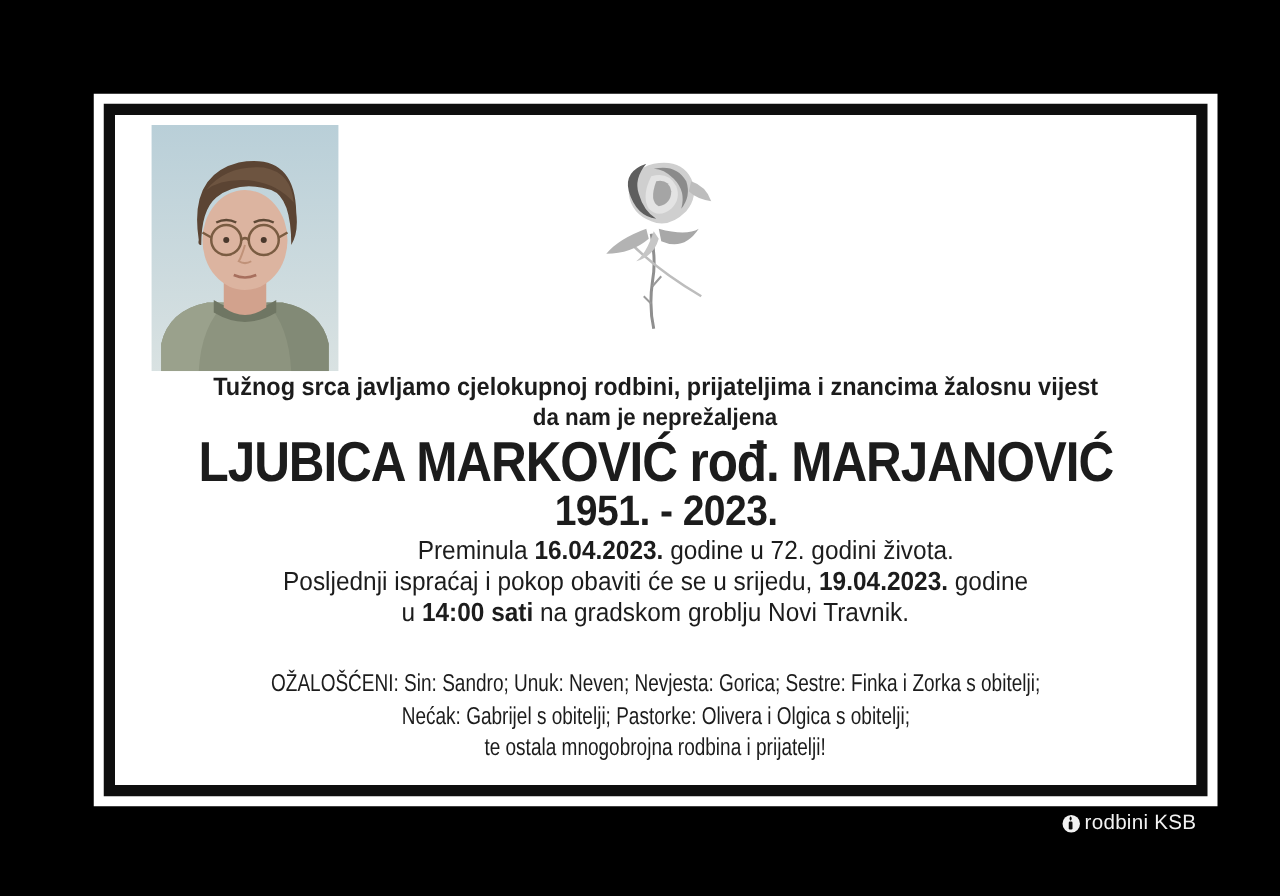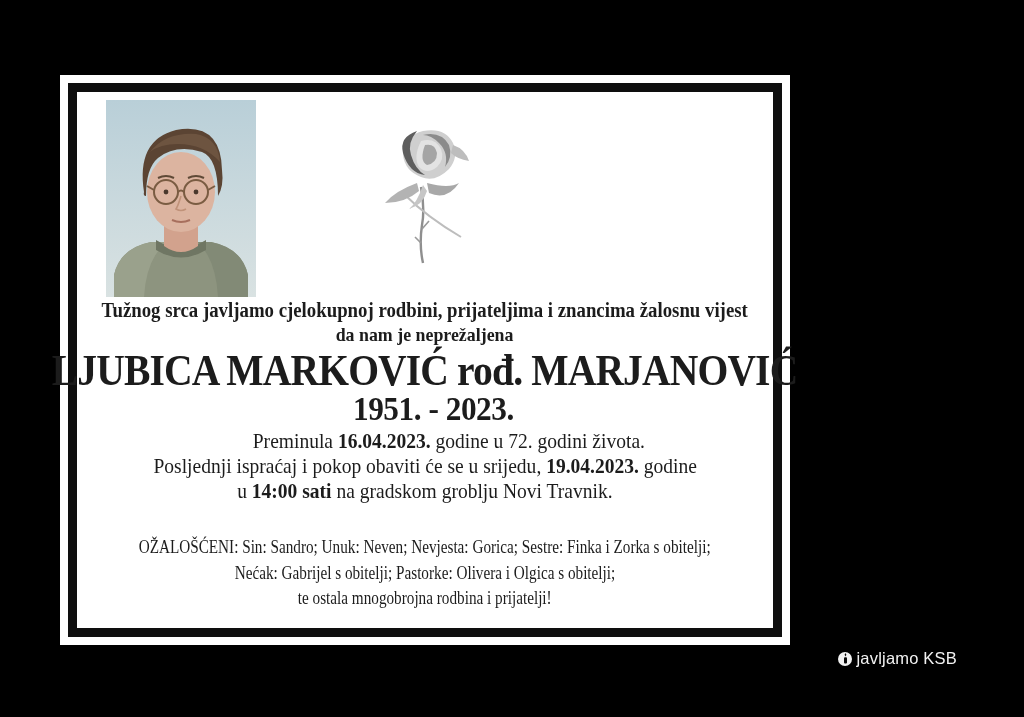--- a/index.html
+++ b/index.html
@@ -1,20 +1,20 @@
 <!DOCTYPE html>
 <html><head>
 <meta charset="utf-8">
 <style>
   html,body{margin:0;padding:0;background:#000;}
   .stage{
     position:relative;width:1024px;height:717px;background:#000;overflow:hidden;
     font-family:"Liberation Sans", sans-serif;color:#1c1c1c;
   }
-  .card{position:absolute;left:60px;top:75px;width:730px;height:570px;background:#fff;font-family:Liberation Serif, serif;}
+  .card{position:absolute;left:75px;top:75px;width:899px;height:570px;background:#fff;}
   .card-border{position:absolute;left:8px;top:8px;right:8px;bottom:8px;border:9px solid #0e0e0e;pointer-events:none;}
   .photo{position:absolute;left:46px;top:25px;width:150px;height:197px;overflow:hidden;}
   .rose{position:absolute;left:50%;top:50px;transform:translateX(-50%);width:120px;height:142px;}
   .line{position:absolute;left:0;right:0;display:flex;justify-content:center;white-space:nowrap;}
   .sq{display:inline-block;transform-origin:center;}
   .intro1{top:224px;font-weight:bold;font-size:20px;}
   .intro1 .sq{transform:scaleX(0.94);}
   .intro2{top:249px;font-weight:bold;font-size:19px;align-items:flex-end;}
   .intro2 .sq{transform:scaleX(0.94);}
   .name{top:269px;font-weight:bold;font-size:45px;letter-spacing:-1px;}
@@ -144,16 +144,16 @@
     </div>
   </div>
 
   <div class="footer">
     <span class="candle-badge">
       <svg width="9" height="11" viewBox="0 0 9 11" xmlns="http://www.w3.org/2000/svg">
         <path d="M4.5 0 Q6.3 1.8 4.5 3.6 Q2.7 1.8 4.5 0 Z" fill="#0a0a0a"></path>
         <rect x="3" y="4.2" width="3" height="6.4" rx="1" fill="#0a0a0a"></rect>
       </svg>
     </span>
-    <span>javljamo KSB</span>
+    <span>rodbini KSB</span>
   </div>
 
 </div>
 
 </body></html>

